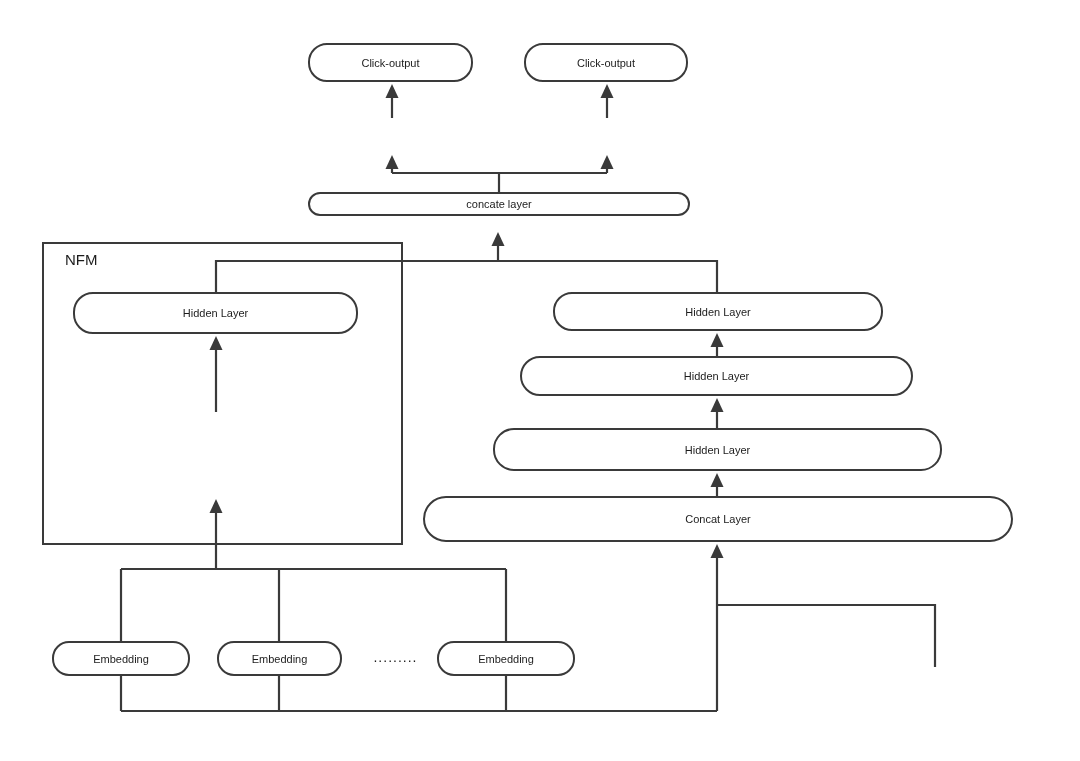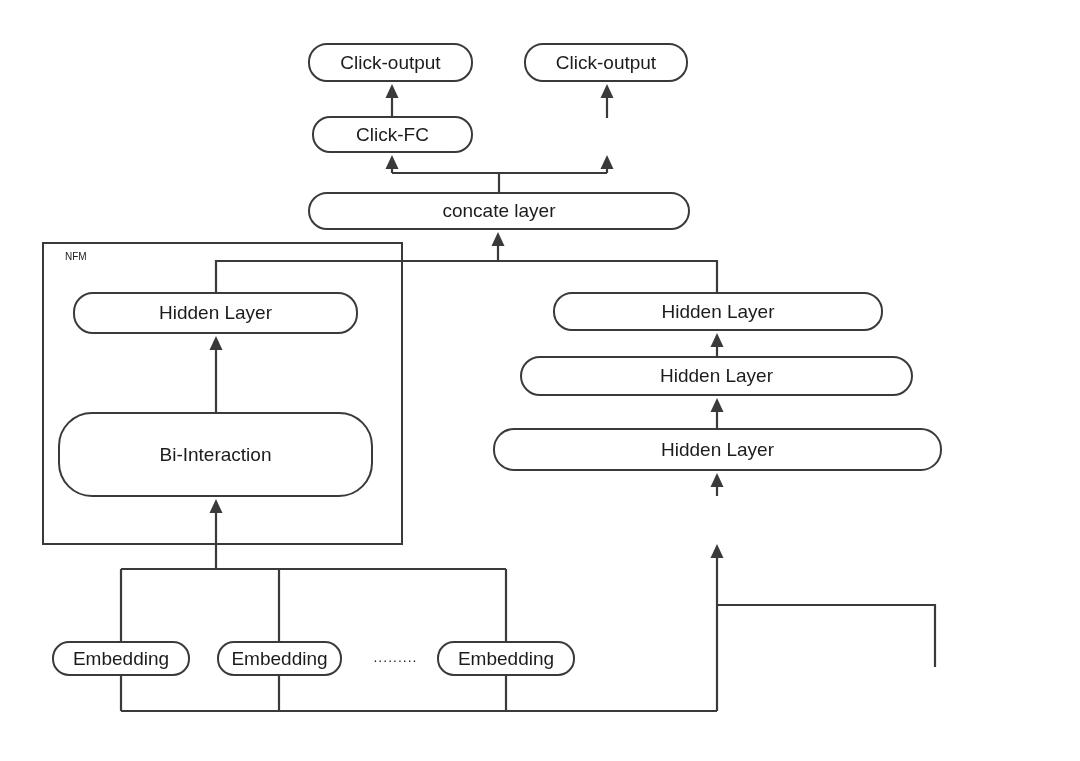--- a/index.html
+++ b/index.html
@@ -32,33 +32,33 @@
     stroke:none;
   }
   .node{
     position:absolute;
     background:var(--fill);
     border:2px solid var(--border);
     color:var(--text);
     display:flex;
     align-items:center;
     justify-content:center;
-    font-size:19px;
+    font-size:11px;
     white-space:nowrap;
   }
   .frame{
     position:absolute;
     border:2px solid var(--border);
     background:transparent;
   }
   .frame-label{
     position:absolute;
     left:21px;top:7px;
     color:var(--text);
-    font-size:10px;
+    font-size:15px;
   }
   .dots{
     position:absolute;
     color:var(--text);
     font-size:14px;
     letter-spacing:1px;
     text-align:center;
   }
 </style>
 </head>
@@ -104,30 +104,29 @@
     </g>
   </svg>
 
   <div class="frame" style="left:42px;top:242px;width:361px;height:303px;">
     <span class="frame-label">NFM</span>
   </div>
 
   <div class="node" style="left:308px;top:43px;width:165px;height:39px;border-radius:19px;">Click-output</div>
   <div class="node" style="left:524px;top:43px;width:164px;height:39px;border-radius:19px;">Click-output</div>
 
-  <div class="node" style="left:312px;top:116px;width:161px;height:37px;border-radius:18px;">Click-FC</div>
 
-  <div class="node" style="left:308px;top:192px;width:382px;height:38px;border-radius:19px;">concate layer</div>
+  <div class="node" style="left:308px;top:192px;width:382px;height:24px;border-radius:19px;">concate layer</div>
 
   <div class="node" style="left:73px;top:292px;width:285px;height:42px;border-radius:20px;">Hidden Layer</div>
-  <div class="node" style="left:58px;top:412px;width:315px;height:85px;border-radius:34px;">Bi-Interaction</div>
 
   <div class="node" style="left:553px;top:292px;width:330px;height:39px;border-radius:19px;">Hidden Layer</div>
   <div class="node" style="left:520px;top:356px;width:393px;height:40px;border-radius:20px;">Hidden Layer</div>
   <div class="node" style="left:493px;top:428px;width:449px;height:43px;border-radius:21px;">Hidden Layer</div>
+  <div class="node" style="left:423px;top:496px;width:590px;height:46px;border-radius:23px;">Concat Layer</div>
 
   <div class="node" style="left:52px;top:641px;width:138px;height:35px;border-radius:17px;">Embedding</div>
   <div class="node" style="left:217px;top:641px;width:125px;height:35px;border-radius:17px;">Embedding</div>
   <div class="dots" style="left:358px;top:649px;width:75px;">.........</div>
   <div class="node" style="left:437px;top:641px;width:138px;height:35px;border-radius:17px;">Embedding</div>
 
 
 </div>
 
 </body></html>

